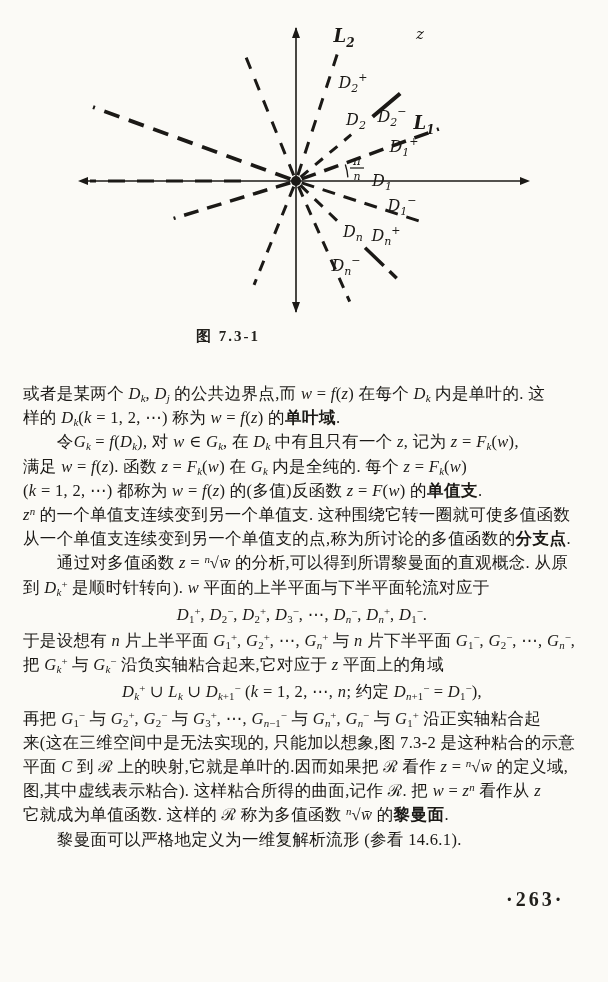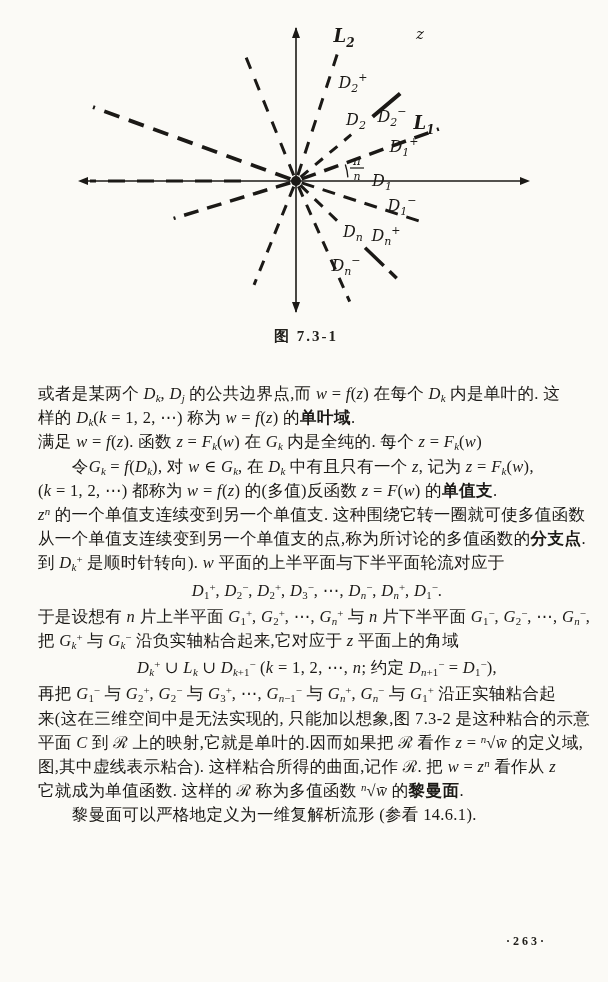--- a/index.html
+++ b/index.html
@@ -9,40 +9,40 @@
     width:608px;height:982px;
     margin:0 auto;
     background:#fbfaf6;
     color:#1b1916;
     font-family:"Liberation Serif","DejaVu Serif",serif;
     overflow:hidden;
   }
   .figure-wrap{position:absolute;left:24px;top:21px;width:540px;height:300px;}
   .caption{
     position:absolute;left:196px;top:327px;width:220px;
-    text-align:center;font-size:15px;font-weight:bold;letter-spacing:2px;
+    font-size:15px;font-weight:bold;letter-spacing:2px;
     color:#22201c;
   }
   .body-text{
-    position:absolute;left:38px;top:382px;width:558px;
+    position:absolute;left:23px;top:382px;width:558px;
     font-size:16.5px;line-height:24.2px;letter-spacing:0.02em;
     color:#1b1916;
   }
   .line{white-space:nowrap;}
   .line.indent{text-indent:2.05em;}
   .line.center{text-align:center;white-space:normal;margin:3px 0 2px 0;}
   .line.lastpara{}
   .line i{font-style:italic;}
   .line b{font-weight:bold;letter-spacing:0.5px;}
   .line sub,.line sup{font-size:66%;line-height:0;letter-spacing:0;}
   .line sub{vertical-align:-0.28em;}
   .line sup{vertical-align:0.45em;}
   .page-number{
-    position:absolute;left:506px;top:934px;width:80px;
-    font-size:12px;font-weight:bold;letter-spacing:3px;color:#22201c;
+    position:absolute;left:506px;top:888px;width:80px;
+    font-size:20px;font-weight:bold;letter-spacing:3px;color:#22201c;
   }
   svg text{font-family:"DejaVu Serif","Liberation Serif",serif;}
 </style>
 </head>
 <body>
 
 <div class="page">
   <div class="figure-wrap">
     <svg id="fig" width="540" height="300" viewBox="0 0 540 300">
         <line x1="64" y1="160" x2="496" y2="160" stroke="#1b1916" stroke-width="1.6"></line>
@@ -80,25 +80,26 @@
         <text x="378" y="190" text-anchor="middle" font-size="16" font-style="italic" font-weight="normal" fill="#1b1916"><tspan dy="0">D</tspan><tspan dy="4.48" font-size="11">1</tspan><tspan dy="-11.2" font-size="11">−</tspan></text>
         <text x="329" y="216" text-anchor="middle" font-size="16" font-style="italic" font-weight="normal" fill="#1b1916"><tspan dy="0">D</tspan><tspan dy="4.48" font-size="11">n</tspan></text>
         <text x="362" y="220" text-anchor="middle" font-size="16" font-style="italic" font-weight="normal" fill="#1b1916"><tspan dy="0">D</tspan><tspan dy="4.48" font-size="11">n</tspan><tspan dy="-11.2" font-size="11">+</tspan></text>
         <text x="322" y="250" text-anchor="middle" font-size="16" font-style="italic" font-weight="normal" fill="#1b1916"><tspan dy="0">D</tspan><tspan dy="4.48" font-size="11">n</tspan><tspan dy="-11.2" font-size="11">−</tspan></text>
       </svg>
   </div>
   <div class="caption">图  7.3-1</div>
   <div class="body-text" id="body-text">
       <div class="line">或者是某两个 <i>D</i><sub><i>k</i></sub>, <i>D</i><sub><i>j</i></sub> 的公共边界点,而 <i>w</i> = <i>f</i>(<i>z</i>) 在每个 <i>D</i><sub><i>k</i></sub> 内是单叶的. 这</div>
       <div class="line">样的 <i>D</i><sub><i>k</i></sub>(<i>k</i> = 1, 2, ⋯) 称为 <i>w</i> = <i>f</i>(<i>z</i>) 的<b>单叶域</b>.</div>
+      <div class="line indent">令<i>G</i><sub><i>k</i></sub> = <i>f</i>(<i>D</i><sub><i>k</i></sub>), 对 <i>w</i> ∈ <i>G</i><sub><i>k</i></sub>, 在 <i>D</i><sub><i>k</i></sub> 中有且只有一个 <i>z</i>, 记为 <i>z</i> = <i>F</i><sub><i>k</i></sub>(<i>w</i>),</div>
       <div class="line">满足 <i>w</i> = <i>f</i>(<i>z</i>).  函数 <i>z</i> = <i>F</i><sub><i>k</i></sub>(<i>w</i>) 在 <i>G</i><sub><i>k</i></sub> 内是全纯的.  每个 <i>z</i> = <i>F</i><sub><i>k</i></sub>(<i>w</i>)</div>
-      <div class="line indent">令<i>G</i><sub><i>k</i></sub> = <i>f</i>(<i>D</i><sub><i>k</i></sub>), 对 <i>w</i> ∈ <i>G</i><sub><i>k</i></sub>, 在 <i>D</i><sub><i>k</i></sub> 中有且只有一个 <i>z</i>, 记为 <i>z</i> = <i>F</i><sub><i>k</i></sub>(<i>w</i>),</div>
       <div class="line">(<i>k</i> = 1, 2, ⋯) 都称为 <i>w</i> = <i>f</i>(<i>z</i>) 的(多值)反函数 <i>z</i> = <i>F</i>(<i>w</i>) 的<b>单值支</b>.</div>
       <div class="line"><i>z</i><sup><i>n</i></sup> 的一个单值支连续变到另一个单值支. 这种围绕它转一圈就可使多值函数</div>
       <div class="line">从一个单值支连续变到另一个单值支的点,称为所讨论的多值函数的<b>分支点</b>.</div>
+      <div class="line indent">通过对多值函数 <i>z</i> = <sup><i>n</i></sup>√<i>w̄</i> 的分析,可以得到所谓黎曼面的直观概念. 从原</div>
       <div class="line">到 <i>D</i><sub><i>k</i></sub><sup>+</sup> 是顺时针转向). <i>w</i> 平面的上半平面与下半平面轮流对应于</div>
       <div class="line center"><i>D</i><sub>1</sub><sup>+</sup>, <i>D</i><sub>2</sub><sup>−</sup>, <i>D</i><sub>2</sub><sup>+</sup>, <i>D</i><sub>3</sub><sup>−</sup>, ⋯, <i>D</i><sub><i>n</i></sub><sup>−</sup>, <i>D</i><sub><i>n</i></sub><sup>+</sup>, <i>D</i><sub>1</sub><sup>−</sup>.</div>
       <div class="line">于是设想有 <i>n</i> 片上半平面 <i>G</i><sub>1</sub><sup>+</sup>, <i>G</i><sub>2</sub><sup>+</sup>, ⋯, <i>G</i><sub><i>n</i></sub><sup>+</sup> 与 <i>n</i> 片下半平面 <i>G</i><sub>1</sub><sup>−</sup>, <i>G</i><sub>2</sub><sup>−</sup>, ⋯, <i>G</i><sub><i>n</i></sub><sup>−</sup>,</div>
       <div class="line">把 <i>G</i><sub><i>k</i></sub><sup>+</sup> 与 <i>G</i><sub><i>k</i></sub><sup>−</sup> 沿负实轴粘合起来,它对应于 <i>z</i> 平面上的角域</div>
       <div class="line center"><i>D</i><sub><i>k</i></sub><sup>+</sup> ∪ <i>L</i><sub><i>k</i></sub> ∪ <i>D</i><sub><i>k</i>+1</sub><sup>−</sup> (<i>k</i> = 1, 2, ⋯, <i>n</i>; 约定 <i>D</i><sub><i>n</i>+1</sub><sup>−</sup> = <i>D</i><sub>1</sub><sup>−</sup>),</div>
       <div class="line">再把 <i>G</i><sub>1</sub><sup>−</sup> 与 <i>G</i><sub>2</sub><sup>+</sup>, <i>G</i><sub>2</sub><sup>−</sup> 与 <i>G</i><sub>3</sub><sup>+</sup>, ⋯, <i>G</i><sub><i>n</i>−1</sub><sup>−</sup> 与 <i>G</i><sub><i>n</i></sub><sup>+</sup>, <i>G</i><sub><i>n</i></sub><sup>−</sup> 与 <i>G</i><sub>1</sub><sup>+</sup> 沿正实轴粘合起</div>
       <div class="line">来(这在三维空间中是无法实现的, 只能加以想象,图 7.3-2 是这种粘合的示意</div>
       <div class="line">平面 <i>C</i> 到 ℛ 上的映射,它就是单叶的.因而如果把 ℛ 看作 <i>z</i> = <sup><i>n</i></sup>√<i>w̄</i> 的定义域,</div>
       <div class="line">图,其中虚线表示粘合). 这样粘合所得的曲面,记作 ℛ. 把 <i>w</i> = <i>z</i><sup><i>n</i></sup> 看作从 <i>z</i></div>
       <div class="line">它就成为单值函数. 这样的 ℛ 称为多值函数 <sup><i>n</i></sup>√<i>w̄</i> 的<b>黎曼面</b>.</div>

